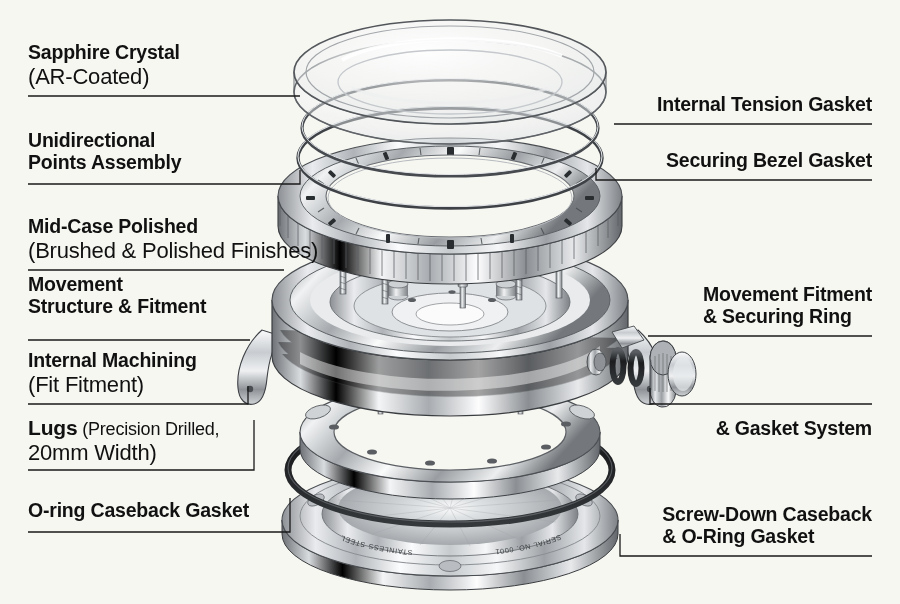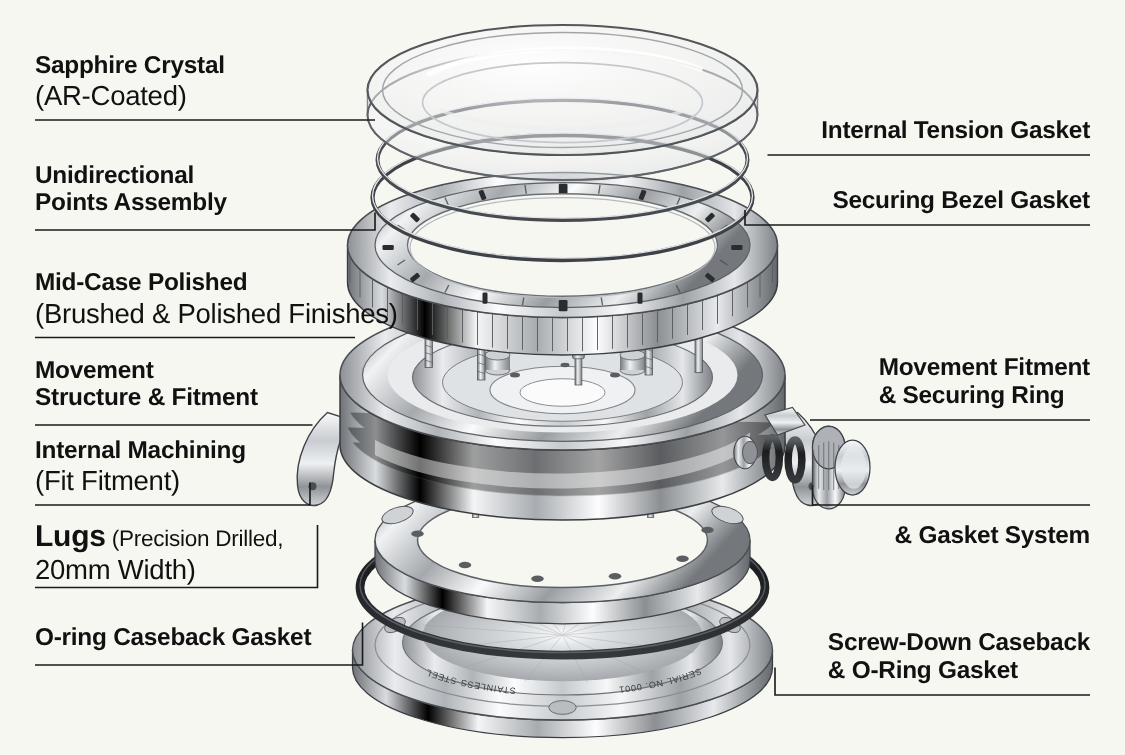--- a/index.html
+++ b/index.html
@@ -15,21 +15,21 @@
   #labels{position:absolute;left:0;top:0;width:900px;height:604px;}
 
   .lbl{position:absolute;}
   .lbl .ln{display:block;white-space:nowrap;}
   .lbl.left{text-align:left;}
   .lbl.right{text-align:left;}
 
   .b{font-weight:bold;font-size:19.5px;letter-spacing:-0.2px;line-height:1.12;}
   .r{font-weight:normal;font-size:22px;letter-spacing:-0.2px;line-height:1.14;}
   .mix{font-size:18px;line-height:1.14;letter-spacing:-0.2px;}
-  .mix b{font-size:24px;font-weight:bold;}
+  .mix b{font-size:21px;font-weight:bold;}
 </style>
 </head>
 <body style="background: rgb(247, 247, 242);">
 
 <div id="stage">
 
   <svg id="art" viewBox="0 0 900 604">
     <defs>
 
       <linearGradient id="steelH" x1="0" y1="0" x2="1" y2="0">
@@ -453,21 +453,21 @@
   <div class="lbl left" style="left:28px;top:130px;">
     <span class="ln b">Unidirectional</span>
     <span class="ln b">Points Assembly</span>
   </div>
 
   <div class="lbl left" style="left:28px;top:216px;">
     <span class="ln b">Mid-Case Polished</span>
     <span class="ln r">(Brushed &amp; Polished Finishes)</span>
   </div>
 
-  <div class="lbl left" style="left:28px;top:286px;">
+  <div class="lbl left" style="left:28px;top:274px;">
     <span class="ln b">Movement</span>
     <span class="ln b">Structure &amp; Fitment</span>
   </div>
 
   <div class="lbl left" style="left:28px;top:350px;">
     <span class="ln b">Internal Machining</span>
     <span class="ln r">(Fit Fitment)</span>
   </div>
 
   <div class="lbl left" style="left:28px;top:416px;">

